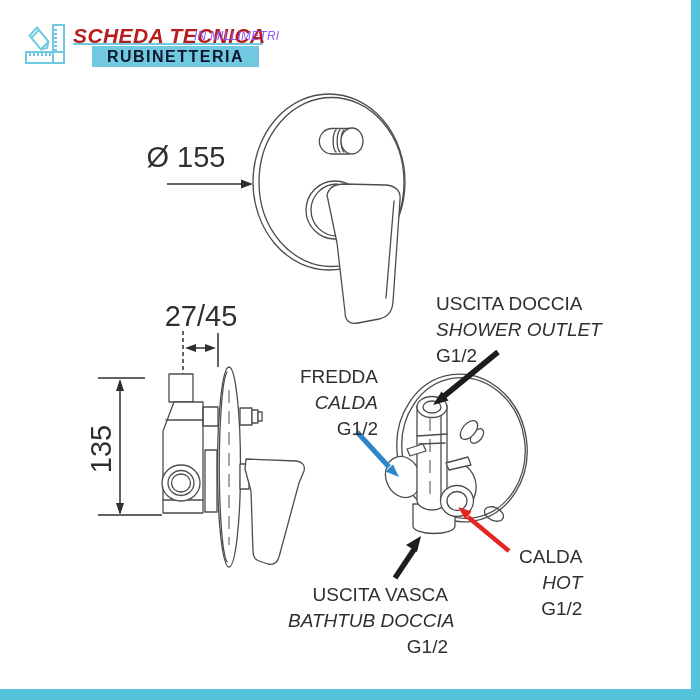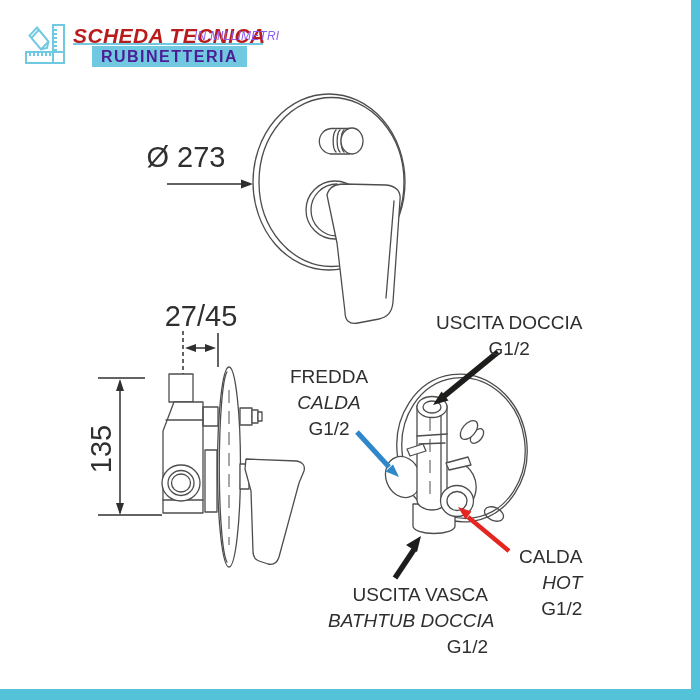--- a/index.html
+++ b/index.html
@@ -20,37 +20,37 @@
   .hdr-title{
     position:absolute;left:73px;top:24px;font-size:21px;font-weight:bold;font-style:italic;
     color:#b91c1c;letter-spacing:.4px;white-space:nowrap;
   }
   .hdr-note{
     position:absolute;left:194px;top:29px;font-size:12px;font-style:italic;color:#8b5cf6;
     letter-spacing:.2px;white-space:nowrap;
   }
   .hdr-rule{position:absolute;left:73px;top:43px;width:190px;height:2px;background:var(--teal-box);}
   .brand-box{
-    position:absolute;left:92px;top:46px;width:155px;height:21px;background:var(--teal-box);
-    color:#4c1d95;font-weight:bold;font-size:16px;letter-spacing:1.5px;text-align:center;
+    position:absolute;left:92px;top:46px;width:167px;height:21px;background:var(--teal-box);
+    color:#0f172a;font-weight:bold;font-size:16px;letter-spacing:1.5px;text-align:center;
     line-height:21px;white-space:nowrap;
   }
   .icon-wrap{position:absolute;left:24px;top:21px;width:46px;height:46px;}
   
   .dim{position:absolute;font-size:29px;color:var(--text);text-align:center;white-space:nowrap;}
   .dim-dia{left:138px;top:141px;width:96px;}
   .dim-depth{left:158px;top:300px;width:86px;}
   .dim-height{left:64px;top:434px;width:72px;height:30px;transform:rotate(-90deg);}
   
   .callout{position:absolute;font-size:19px;line-height:26px;white-space:nowrap;color:var(--text);}
   .callout .en{font-style:italic;}
-  .co-shower{left:436px;top:291px;text-align:center;margin-top:19px;}
-  .co-cold{left:280px;top:364px;width:98px;text-align:center;}
+  .co-shower{left:436px;top:291px;text-align:left;}
+  .co-cold{left:280px;top:364px;width:98px;text-align:right;}
   .co-hot{left:519px;top:544px;text-align:right;}
-  .co-bath{left:288px;top:582px;width:160px;text-align:right;margin-left:40px;}
+  .co-bath{left:288px;top:582px;width:160px;text-align:right;}
   
   .bar-right{position:absolute;right:0;top:0;width:9px;height:700px;background:var(--teal-bar);}
   .bar-bottom{position:absolute;left:0;bottom:0;width:700px;height:11px;background:var(--teal-bar);}
   
   svg{position:absolute;left:0;top:0;}
   .la{stroke:var(--line);stroke-width:1.3;fill:none;stroke-linejoin:round;stroke-linecap:round;}
   .la-w{stroke:var(--line);stroke-width:1.3;fill:#ffffff;stroke-linejoin:round;}
   .dimln{stroke:#2f2f2f;stroke-width:1.5;fill:none;}
   .dimhd{fill:#2f2f2f;stroke:none;}
   .dash{stroke-dasharray:4 3;}
@@ -198,26 +198,27 @@
         <line x1="17" y1="28.5" x2="24.5" y2="20.5"></line>
         <line x1="7.4" y1="16.9" x2="14.9" y2="8.9"></line>
       </g>
     </svg>
   </div>
   <div class="hdr-title">SCHEDA TECNICA</div>
   <div class="hdr-note">IN MILLIMETRI</div>
   <div class="hdr-rule"></div>
   <div class="brand-box">RUBINETTERIA</div>
 
-  <div class="dim dim-dia">Ø 273</div>
+  <div class="dim dim-dia">Ø 155</div>
   <div class="dim dim-depth">27/45</div>
   <div class="dim dim-height">135</div>
 
   <div class="callout co-shower">
     <div class="it">USCITA DOCCIA</div>
+    <div class="en">SHOWER OUTLET</div>
     <div class="th">G1/2</div>
   </div>
   <div class="callout co-cold">
     <div class="it">FREDDA</div>
     <div class="en">CALDA</div>
     <div class="th">G1/2</div>
   </div>
   <div class="callout co-hot">
     <div class="it">CALDA</div>
     <div class="en">HOT</div>

